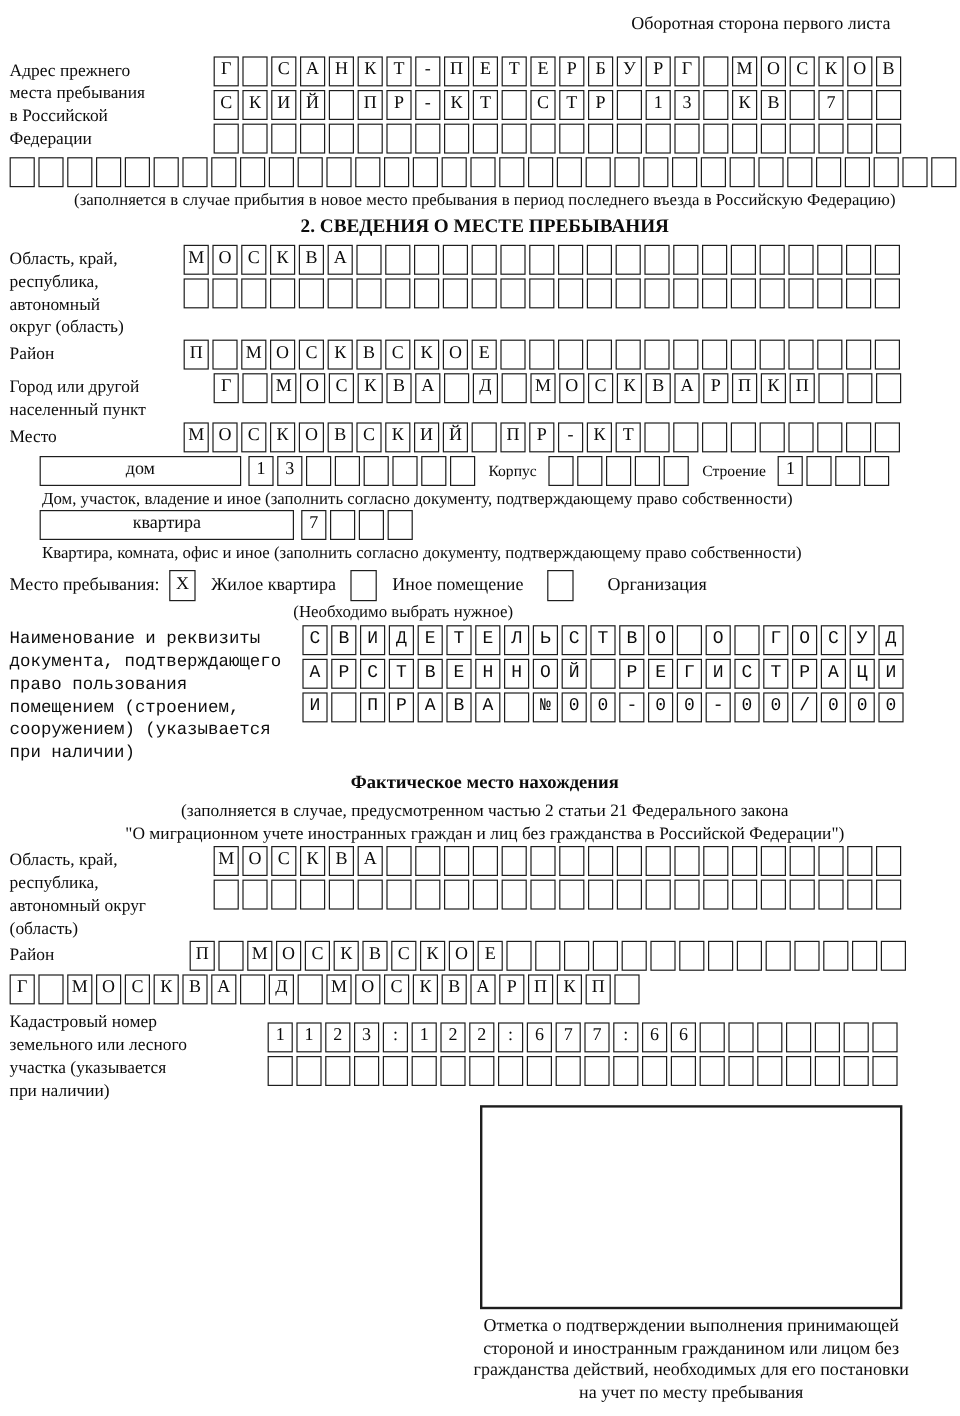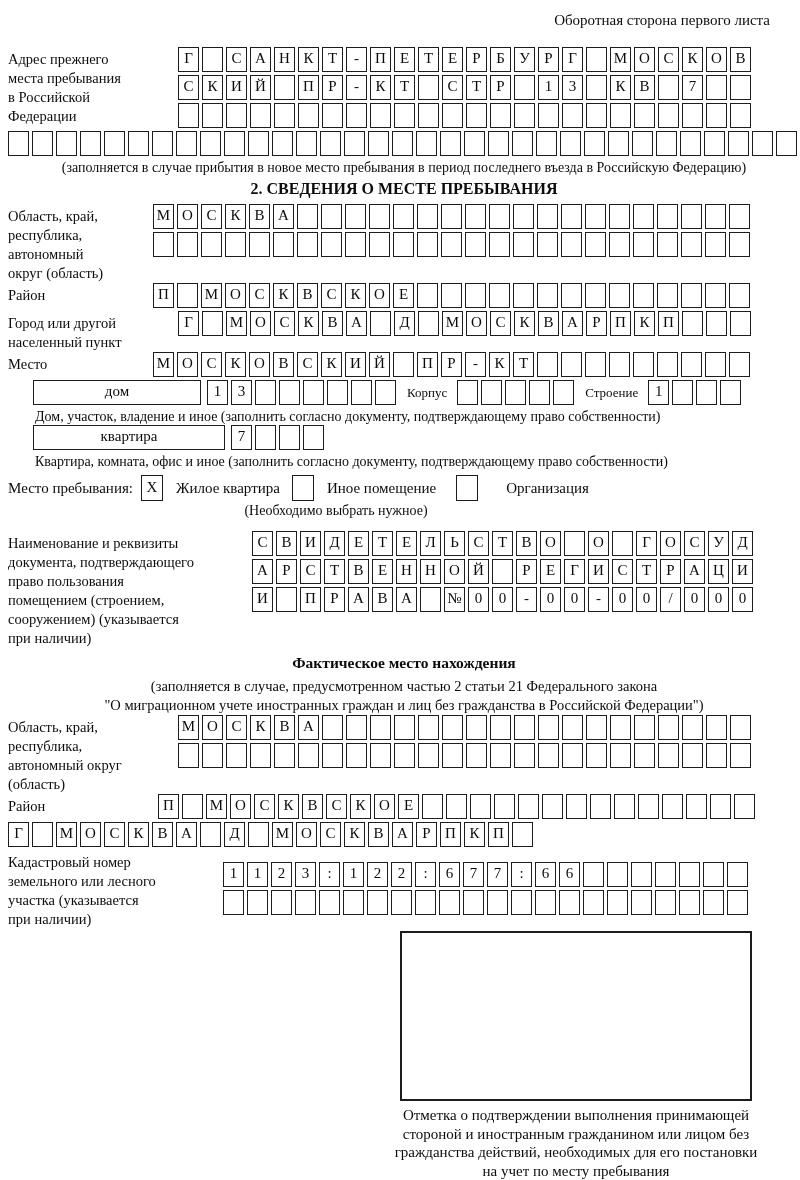--- a/index.html
+++ b/index.html
@@ -4,21 +4,21 @@
 <style>
   * { box-sizing: border-box; margin: 0; padding: 0; }
   html,body { background:#ffffff; }
   body {
     width:800px; height:1180px;
     font-family:"Liberation Serif","DejaVu Serif",serif;
     color:#0c0c0c;
   }
   .page { width:800px; height:1180px; padding:12px 0 0 8px; overflow:hidden; }
 
-  .corner { text-align:right; padding-right:30px; font-size:15px; margin-bottom:18px; }
+  .corner { text-align:right; padding-right:58px; font-size:15px; margin-bottom:18px; }
 
   .field { display:flex; align-items:flex-start; }
   .label { font-size:14.5px; line-height:19px; white-space:pre-line; padding-top:3px; flex:0 0 auto; }
   .rows { display:flex; flex-direction:column; }
 
   .boxrow { display:flex; margin-bottom:3px; }
   .boxes { display:flex; }
   .cell {
     flex:0 0 auto; width:21px; height:25px; margin-right:3px;
     border:1.6px solid #1d1d1d; font-size:15px; line-height:21px; text-align:center;
@@ -32,36 +32,36 @@
   .heading { font-size:16px; font-weight:bold; text-align:center; margin:4px 0 6px 0; }
   .subheading { font-size:15.5px; font-weight:bold; text-align:center; margin:6px 0 5px 0; }
   .factnote { font-size:14.5px; line-height:19px; text-align:center; }
 
   .houserow { display:flex; margin-left:25px; margin-bottom:3px; }
   .bigbox {
     flex:0 0 auto; height:25px; border:1.6px solid #1d1d1d;
     font-size:15px; line-height:21px; text-align:center;
   }
   .bb-dom { width:168px; }
-  .bb-kv  { width:192px; }
+  .bb-kv  { width:212px; }
   .houserow .boxes { margin-left:6px; }
   .ilabel { font-size:13px; line-height:25px; margin:0 4px 0 8px; flex:0 0 auto; }
 
   .caption { font-size:14px; line-height:17px; margin-left:27px; }
 
   .residencerow { display:flex; align-items:center; margin-top:4px; height:28px; }
   .res-label { font-size:15px; margin-right:8px; }
   .checkbox {
     flex:0 0 auto; width:22px; height:26px; border:1.6px solid #1d1d1d;
     font-size:15px; line-height:23px; text-align:center;
   }
   .opt { font-size:15px; margin:0 12px 0 13px; }
   .choose-note { width:380px; margin-left:138px; text-align:center; font-size:14px; line-height:17px; }
 
-  .f-doc { margin-top:12px; }
+  .f-doc { margin-top:2px;font-family:Liberation Mono, monospace; }
   .f-cad .rows { padding-top:12px; }
 
   .stamp-wrap { width:372px; margin-left:382px; margin-top:2px; }
   .stamp-box { width:352px; height:170px; border:2px solid #1d1d1d; margin:0 auto 5px auto; }
   .stamp-caption { font-size:15px; line-height:18.5px; text-align:center; white-space:pre-line; }
 </style>
 </head>
 <body>
 
 <div class="page">

